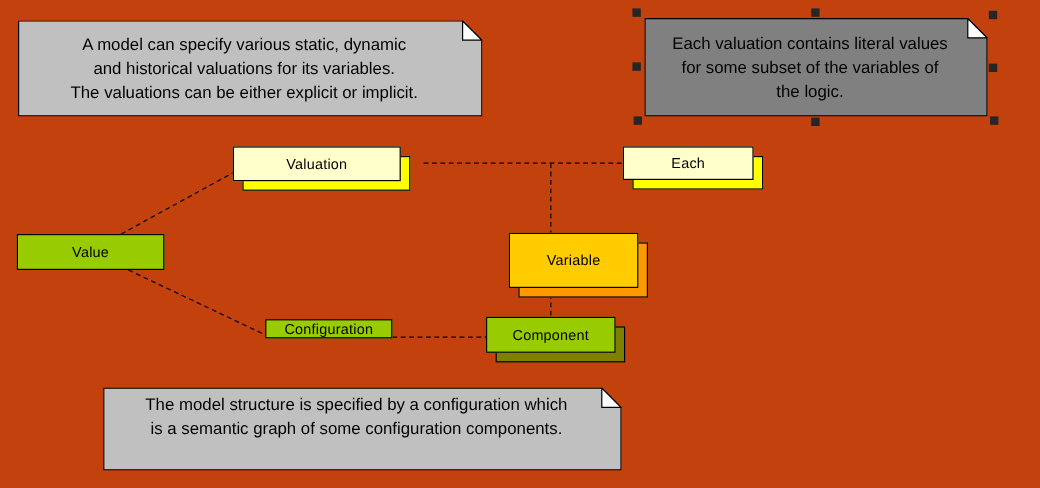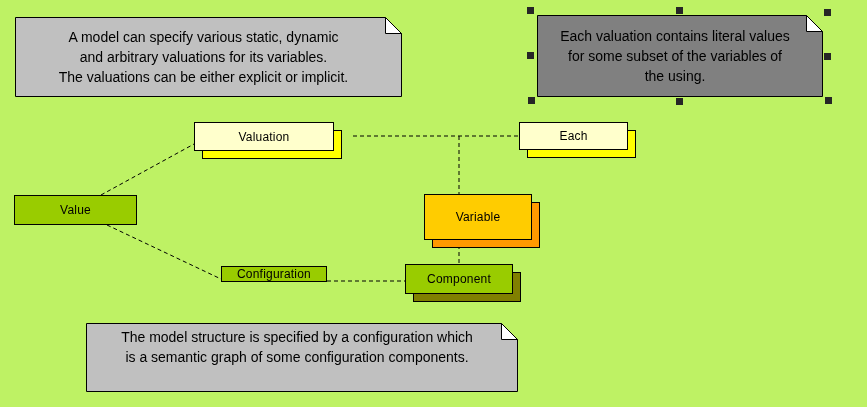--- a/index.html
+++ b/index.html
@@ -1,17 +1,17 @@
 <!DOCTYPE html>
 <html><head>
 <meta charset="utf-8">
 <style>
   html,body{margin:0;padding:0;background:#ffffff;}
   #canvas{
-    position:relative;width:867px;height:407px;background:#bef264;overflow:hidden;
+    position:relative;width:867px;height:407px;background:#c2410c;overflow:hidden;
     font-family:"Liberation Sans", sans-serif;color:#000;
   }
   
   #wires{position:absolute;left:0;top:0;z-index:1;}
   #wires line{stroke:#000;stroke-width:1;stroke-dasharray:4 3;}
   
   .node{position:absolute;z-index:2;}
   .node .shadow{position:absolute;left:8px;top:8px;width:100%;height:100%;
     border:1px solid #000;box-sizing:border-box;}
   .node .face{position:absolute;left:0;top:0;width:100%;height:100%;
@@ -49,34 +49,34 @@
     <line x1="327" y1="281" x2="405" y2="281"></line>
   </svg>
 
   <div class="note" style="left:15px;top:17px;width:387px;height:80px">
     <svg width="387" height="80">
       <polygon points="0.5,0.5 370.5,0.5 386.5,16.5 386.5,79.5 0.5,79.5" fill="#c0c0c0" stroke="#000"></polygon>
       <polygon points="370.5,0.5 386.5,16.5 370.5,16.5" fill="#ffffff" stroke="#000"></polygon>
     </svg>
     <div class="note-text">
       <div>A model can specify various static,  dynamic</div>
-      <div>and arbitrary valuations for its variables.</div>
+      <div>and historical valuations for its variables.</div>
       <div>The valuations can be either explicit or implicit.</div>
     </div>
   </div>
 
   <div class="note" style="left:537px;top:15px;width:286px;height:82px">
     <svg width="286" height="82">
       <polygon points="0.5,0.5 269.5,0.5 285.5,16.5 285.5,81.5 0.5,81.5" fill="#808080" stroke="#000"></polygon>
       <polygon points="269.5,0.5 285.5,16.5 269.5,16.5" fill="#ffffff" stroke="#000"></polygon>
     </svg>
     <div class="note-text">
       <div>Each valuation contains literal values</div>
       <div>for some subset of the variables of</div>
-      <div>the using.</div>
+      <div>the logic.</div>
     </div>
   </div>
 
   <div class="handle" style="left:527px;top:7px"></div>
   <div class="handle" style="left:676px;top:7px"></div>
   <div class="handle" style="left:824px;top:9px"></div>
   <div class="handle" style="left:527px;top:52px"></div>
   <div class="handle" style="left:824px;top:53px"></div>
   <div class="handle" style="left:528px;top:97px"></div>
   <div class="handle" style="left:676px;top:98px"></div>

